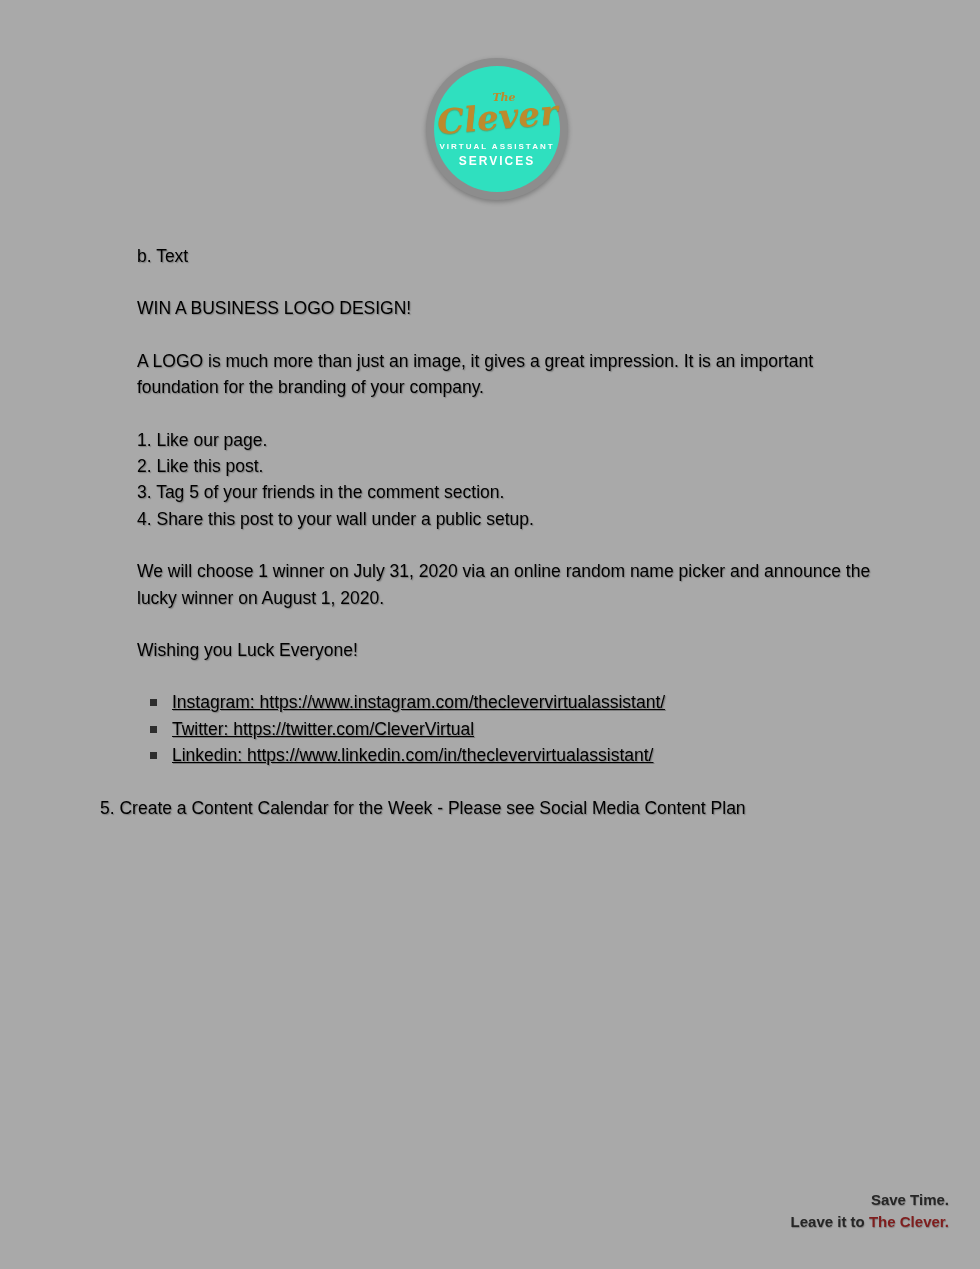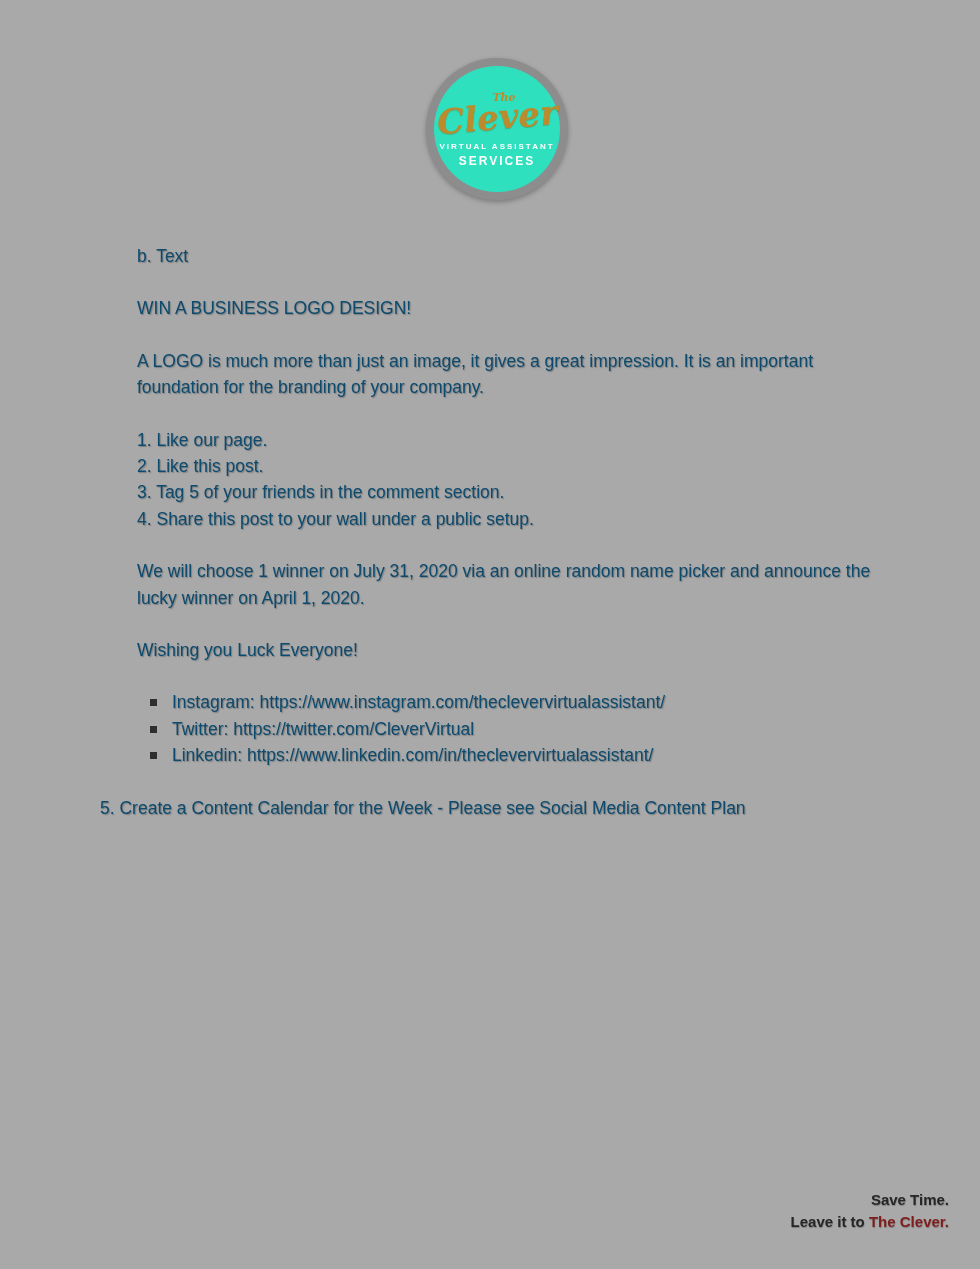--- a/index.html
+++ b/index.html
@@ -69,28 +69,28 @@
     font-weight: bold;
     margin-top: 3px;
   }
 
   
   .content {
     position: absolute;
     left: 137px;
     top: 243px;
     width: 756px;
-    color: #0c4a6e;
+    color: #000000;
     font-size: 17.5px;
     line-height: 26.4px;
     text-shadow: 1px 1px 1.2px rgba(0,0,0,0.28);
   }
   .para { margin-bottom: 26px; }
   .list-block { margin-bottom: 26px; }
-  .link-item { position: relative; padding-left: 35px; }
+  .link-item { position: relative; padding-left: 35px; text-decoration: underline; }
   .bullet {
     position: absolute;
     left: 13px;
     top: 10px;
     width: 7px;
     height: 7px;
     background: #2e2e2e;
     display: inline-block;
   }
   .item5 { margin-left: -37px; margin-top: 26px; }
@@ -130,21 +130,21 @@
   <div class="para">A LOGO is much more than just an image, it gives a great impression. It is an important foundation for the branding of your company.</div>
 
 
   <div class="list-block">
     <div>1. Like our page.</div>
     <div>2. Like this post.</div>
     <div>3. Tag 5 of your friends in the comment section.</div>
     <div>4. Share this post to your wall under a public setup.</div>
   </div>
 
-  <div class="para">We will choose 1 winner on July 31, 2020 via an online random name picker and announce the lucky winner on April 1, 2020.</div>
+  <div class="para">We will choose 1 winner on July 31, 2020 via an online random name picker and announce the lucky winner on August 1, 2020.</div>
 
   <div class="para">Wishing you Luck Everyone!</div>
 
 
   <div>
     <div class="link-item">
       <span class="bullet"></span>
       <span>Instagram: https://www.instagram.com/theclevervirtualassistant/</span>
     </div>
     <div class="link-item">

